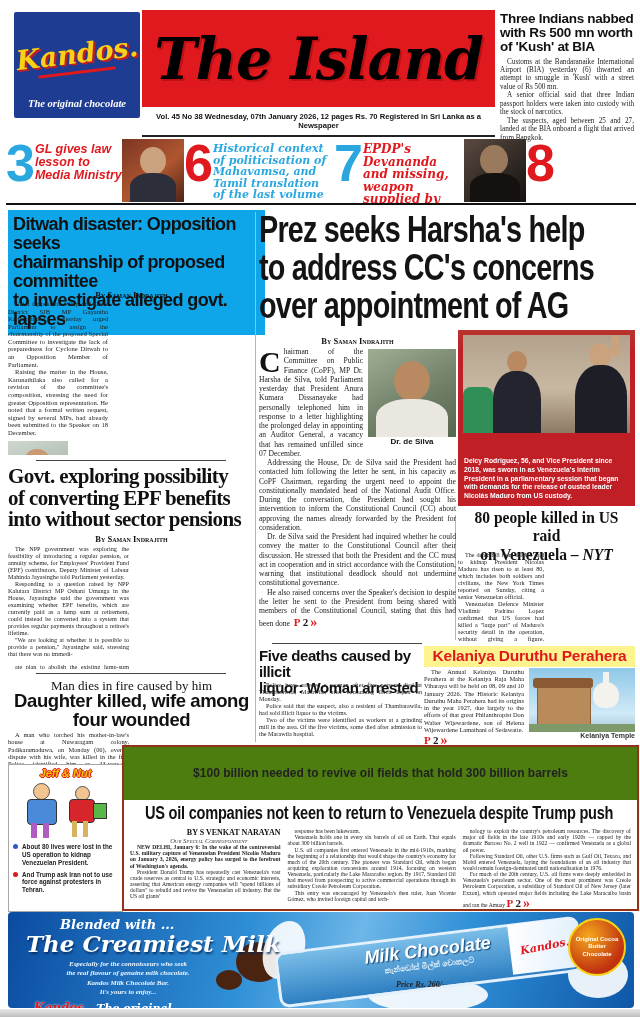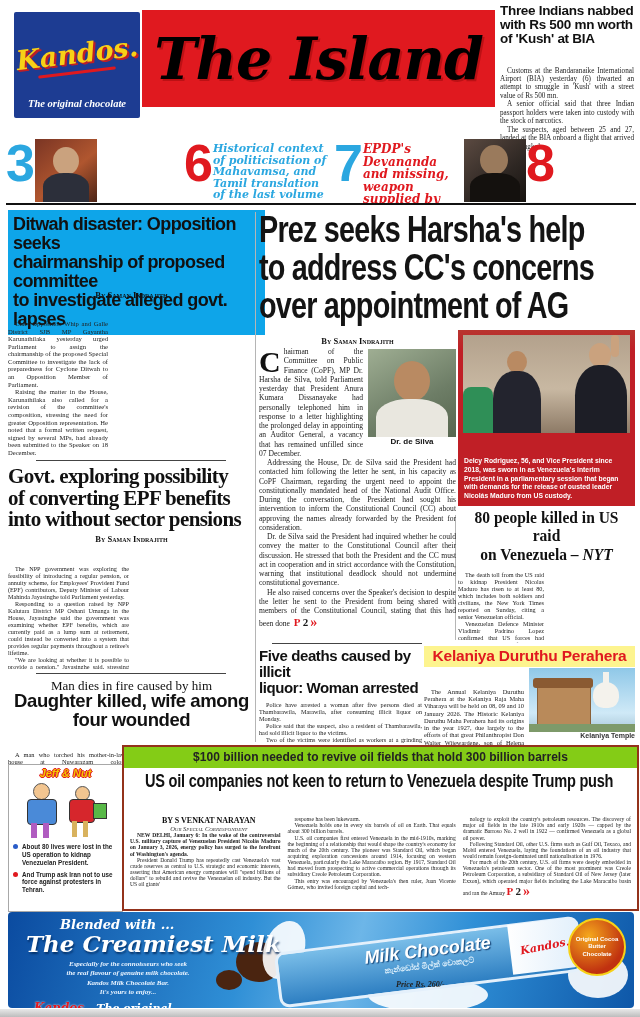--- a/index.html
+++ b/index.html
@@ -13,23 +13,23 @@
       font:italic 800 27px "DejaVu Serif",serif;color:#f7d117;
       text-shadow:1px 1px 0 #c01f26,2px 2px 0 #c01f26;}
   .kandos-swoosh{display:block;width:78px;height:3px;background:#e0191f;margin:2px auto 0;transform:rotate(-7deg);border-radius:2px;}
   .kandos-tag{position:absolute;bottom:9px;left:0;right:0;text-align:center;
       font:italic 700 10.5px "Liberation Serif",serif;color:#fff;}
   .masthead{left:142px;top:10px;width:353px;height:97px;background:#e0191f;display:flex;align-items:center;justify-content:center;}
   .masthead-title{font:italic 900 57px/1 "DejaVu Serif",serif;color:#000000;letter-spacing:-1px;
       text-shadow:2px 2px 0 rgba(120,0,0,.35);}
   .vol-line{left:142px;top:112px;width:353px;text-align:center;
       font:700 7.6px "Liberation Sans",sans-serif;color:#111;padding-bottom:5px;border-bottom:2px solid #222;}
-  .topright{left:500px;top:4px;width:134px;}
+  .topright{left:500px;top:12px;width:134px;}
   .topright h3{margin:0 0 3px 0;font:700 13.5px/1.05 "Liberation Sans",sans-serif;letter-spacing:-.3px;white-space:pre-line;color:#111;}
-  .bt{font:400 7.2px/1.18 "Liberation Serif",serif;text-align:justify;color:#222;margin-top:20px;}
+  .bt{font:400 7.2px/1.18 "Liberation Serif",serif;text-align:justify;color:#222;}
   .bt p{margin:0;text-indent:7px;}
 
   
   .teasers{left:6px;top:139px;width:630px;height:64px;display:flex;border-bottom:2px solid #111;}
   .tz{display:flex;align-items:flex-start;overflow:hidden;}
   .tz-num{font:700 52px/0.95 "Liberation Sans",sans-serif;letter-spacing:-3px;margin-right:3px;}
   .num-blue{color:#2ba7e0;} .num-red{color:#e0191f;}
   .tz-text{padding-top:4px;}
   .tz1-text{font:italic 700 12.5px/1.04 "Liberation Sans",sans-serif;color:#e0191f;width:92px;}
   .tz2-text{font:italic 700 11px/1.05 "DejaVu Serif",serif;color:#2ba7e0;width:118px;}
@@ -118,27 +118,27 @@
   .kel-head{left:424px;top:646px;width:211px;background:#fdf48f;color:#e0191f;text-align:center;
       font:700 15.5px/1.2 "Liberation Sans",sans-serif;letter-spacing:-.2px;padding:1px 0;}
   .kel-body{left:424px;top:668px;width:211px;height:78px;display:flex;gap:5px;overflow:hidden;}
   .kel-text{width:100px;font-size:6.4px;line-height:1.13;}
   .kel-photo-col{width:106px;flex:none;}
   .kel-photo{width:106px;height:64px;position:relative;overflow:hidden;background:linear-gradient(180deg,#8fc8e8,#cfe9f7 70%,#a9c7d8);}
   .kel-cap{font:700 7px "Liberation Sans",sans-serif;text-align:right;color:#333;}
 
   
   .oilbox{left:122px;top:745px;width:513px;height:162px;border:2px solid #93321b;background:#fff;overflow:hidden;}
-  .oil-strap{background:#84cc16;text-align:center;font:700 12px/1.4 "Liberation Sans",sans-serif;color:#222;padding:2px 0;}
+  .oil-strap{background:#4d7c0f;text-align:center;font:700 12px/1.4 "Liberation Sans",sans-serif;color:#222;padding:18px 0;}
   .oil-head{width:630px;transform:scaleX(.81);transform-origin:left center;white-space:nowrap;text-align:center;
       font:700 18px/1.3 "Liberation Sans",sans-serif;letter-spacing:-.3px;color:#111;margin:2px 0 3px 0;}
   .oil-cols{display:flex;gap:7px;padding:0 6px;overflow:hidden;height:104px;}
   .oil-cols .bt{font-size:5.6px;line-height:1.1;}
   .oil-c1{width:152px;} .oil-c2{width:170px;} .oil-c3{width:170px;}
-  .oil-by1{text-align:center;font:700 8px "Liberation Serif",serif;color:#111;margin:0;}
+  .oil-by1{text-align:right;font:700 8px "Liberation Serif",serif;color:#111;margin:0;}
   .oil-by2{text-align:center;font:italic 6.5px "Liberation Serif",serif;font-variant:small-caps;color:#333;margin:0 0 2px 0;}
   .dateline{font-weight:700;}
 
   
   .ad{left:8px;top:912px;width:626px;height:96px;border-radius:4px;overflow:hidden;
       background:linear-gradient(105deg,#0b4ba0,#2f8fd6 38%,#6db6e8 55%,#2f8fd6 72%,#0e57a8);}
   .ad-blob{position:absolute;border-radius:50%;background:#fff;opacity:.9;}
   .choc-blob{position:absolute;border-radius:50%;background:#4a2410;}
   .ad-l1{position:absolute;left:52px;top:5px;font:italic 700 13px "DejaVu Serif",serif;color:#fff;}
   .ad-l2{position:absolute;left:18px;top:18px;font:italic 800 23px "DejaVu Serif",serif;color:#fff;
@@ -169,35 +169,37 @@
 <div class="page">
 
   <div class="abs kandos-box">
     <span class="kandos-script">Kandos.</span>
     <span class="kandos-swoosh"></span>
     <span class="kandos-tag">The original chocolate</span>
   </div>
   <div class="abs masthead">
     <span class="masthead-title">The Island</span>
   </div>
+  <div class="abs vol-line">Vol. 45 No 38 Wednesday, 07th January 2026, 12 pages Rs. 70 Registered in Sri Lanka as a Newspaper</div>
 
   <div class="abs topright">
     <h3>Three Indians nabbed
 with Rs 500 mn worth
 of 'Kush' at BIA</h3>
     <div class="bt">
       <p>Customs at the Bandaranaike International Airport (BIA) yesterday (6) thwarted an attempt to smuggle in 'Kush' with a street value of Rs 500 mn.</p>
       <p>A senior official said that three Indian passport holders were taken into custody with the stock of narcotics.</p>
       <p>The suspects, aged between 25 and 27, landed at the BIA onboard a flight that arrived from Bangkok.</p>
     </div>
   </div>
 
   <div class="abs teasers">
     <div class="tz" style="width:178px">
       <span class="tz-num num-blue">3</span>
+      <span class="tz-text tz1-text">GL gives law lesson to Media Ministry</span>
       <div class="tz-photo ph1">
         <span class="head-c" style="left:18px;top:8px;width:26px;height:28px;background:#caa27e;"></span>
         <span class="body-c" style="left:8px;top:34px;width:46px;height:30px;background:#2c2f3a;"></span>
       </div>
     </div>
     <div class="tz" style="width:150px">
       <span class="tz-num num-red">6</span>
       <span class="tz-text tz2-text">Historical context of politicisation of Mahavamsa, and Tamil translation of the last volume</span>
     </div>
     <div class="tz" style="width:192px">

